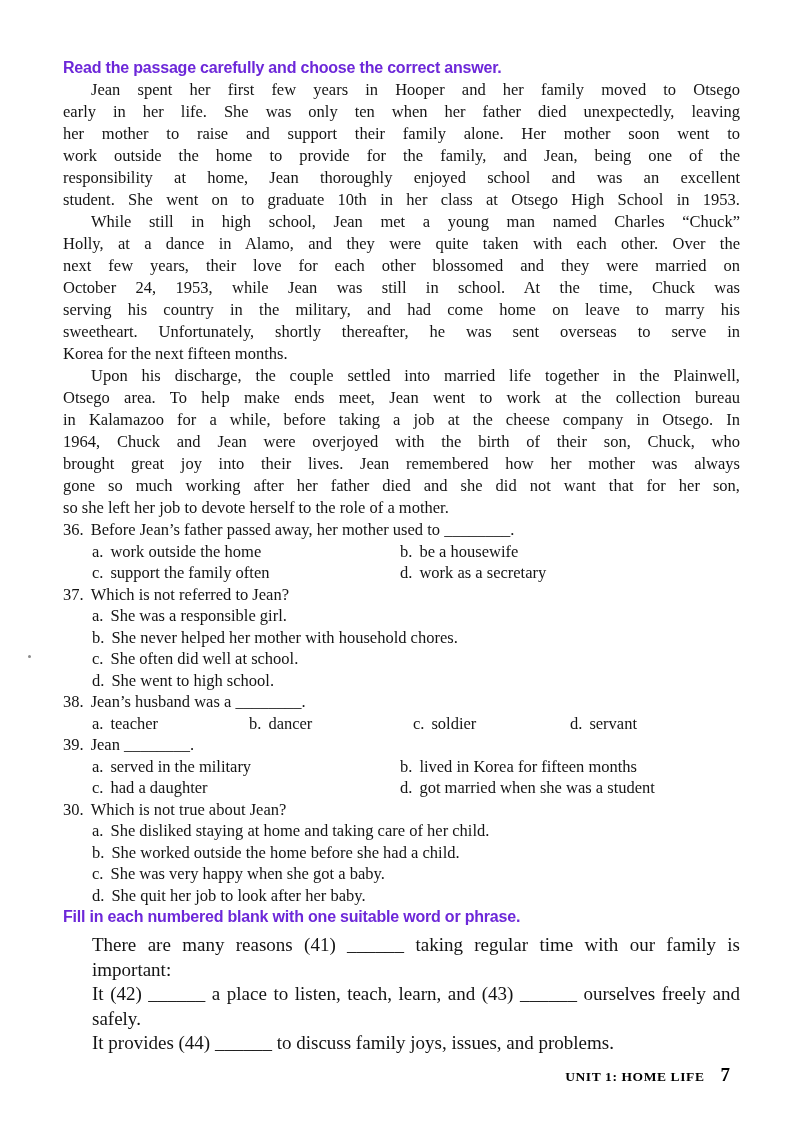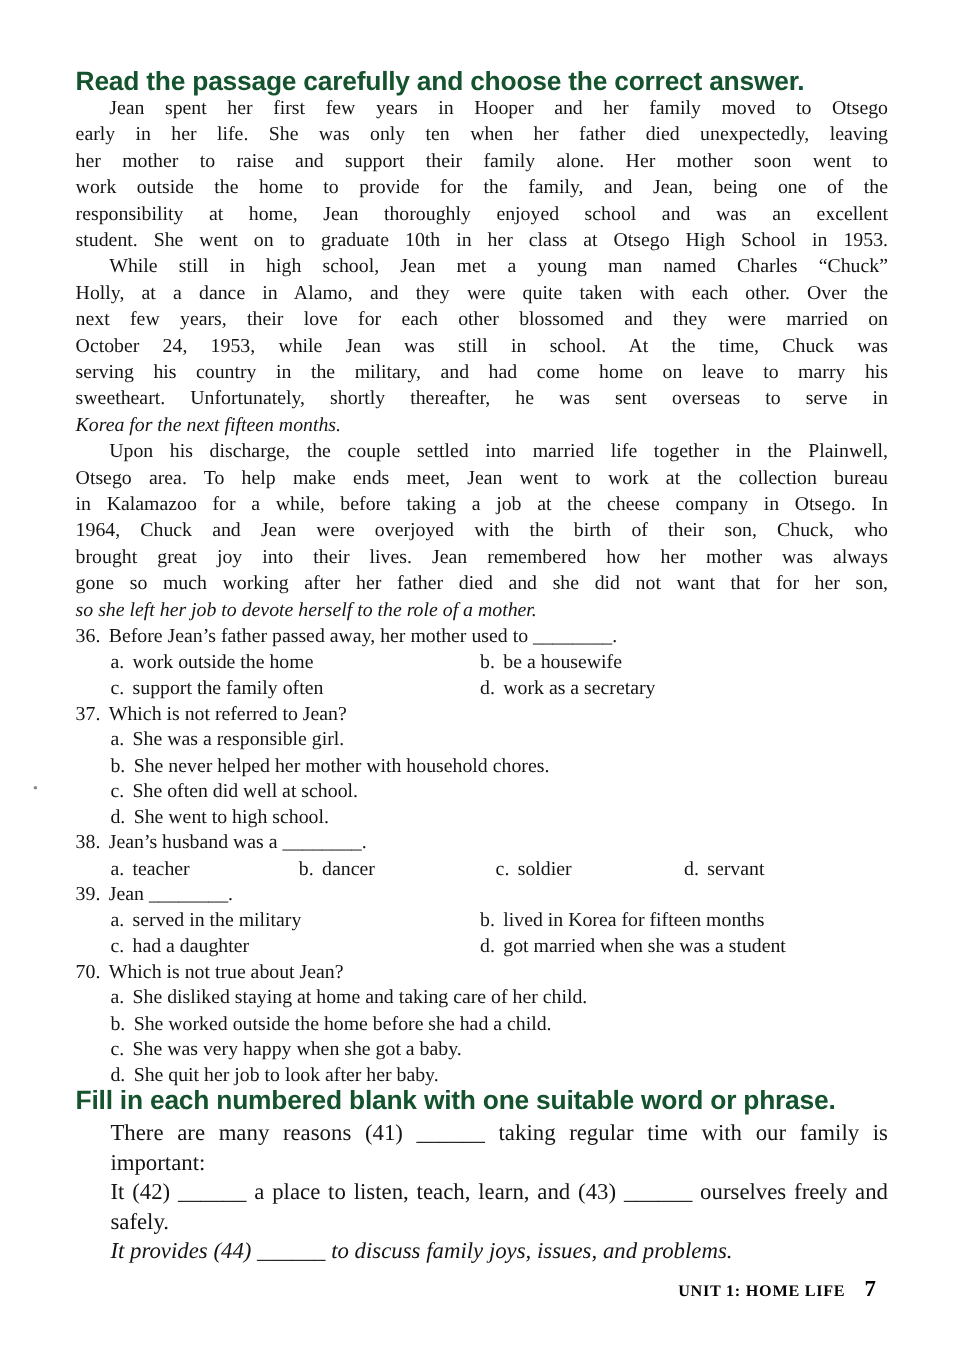--- a/index.html
+++ b/index.html
@@ -10,28 +10,28 @@
     font-family:"Liberation Serif", serif;
     color:#141414;
     overflow:hidden;
   }
   .content{
     position:absolute;left:63px;top:57px;width:677px;
   }
   .sec-heading{
     font-family:"Liberation Sans", sans-serif;
     font-weight:bold;
-    font-size:22px;line-height:22px;
+    font-size:16px;line-height:22px;
     letter-spacing:-0.2px;
-    color:#14532d;
+    color:#6d28d9;
   }
   .passage{font-size:16.5px;line-height:22px;}
   .passage.first-para{margin-top:0;}
   .ln{text-align:justify;text-align-last:justify;white-space:normal;}
-  .ln.left-last{text-align-last:left;font-style:italic;}
+  .ln.left-last{text-align-last:left;}
   .ln.indent{text-indent:28px;}
   .questions{font-size:16.5px;line-height:21.5px;}
   .q-line .q-num{margin-right:7px;}
   .opts{padding-left:29px;}
   .opts-2col{display:grid;grid-template-columns:308px auto;}
   .opts-4col{display:grid;grid-template-columns:157px 164px 157px auto;}
   .opt .ol{margin-right:7px;}
   .fill-para{
     margin-top:5px;
     padding-left:29px;
@@ -137,21 +137,21 @@
         <div class="opts opts-2col">
           <div class="opt"><span class="ol">a.</span><span class="ot">served in the military</span></div>
           <div class="opt"><span class="ol">b.</span><span class="ot">lived in Korea for fifteen months</span></div>
           <div class="opt"><span class="ol">c.</span><span class="ot">had a daughter</span></div>
           <div class="opt"><span class="ol">d.</span><span class="ot">got married when she was a student</span></div>
         </div>
       </div>
 
       <div>
         <div class="q-line">
-          <span class="q-num">70.</span><span>Which is not true about Jean?</span>
+          <span class="q-num">30.</span><span>Which is not true about Jean?</span>
         </div>
         <div class="opts">
           <div class="opt"><span class="ol">a.</span><span class="ot">She disliked staying at home and taking care of her child.</span></div>
           <div class="opt"><span class="ol">b.</span><span class="ot">She worked outside the home before she had a child.</span></div>
           <div class="opt"><span class="ol">c.</span><span class="ot">She was very happy when she got a baby.</span></div>
           <div class="opt"><span class="ol">d.</span><span class="ot">She quit her job to look after her baby.</span></div>
         </div>
       </div>
 
     </div>

